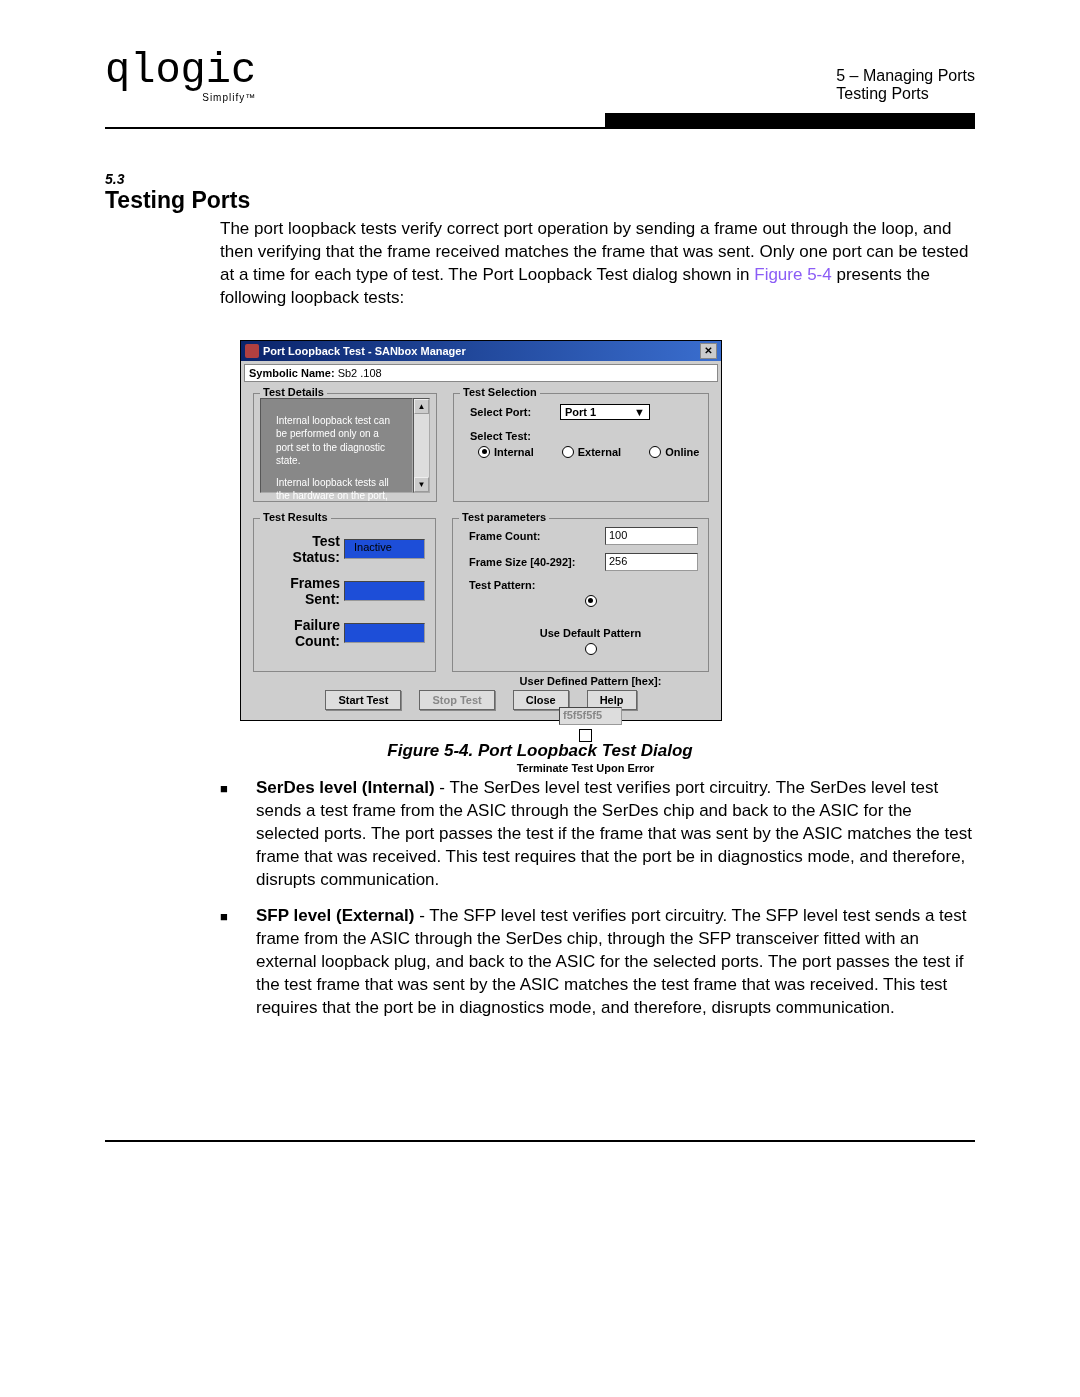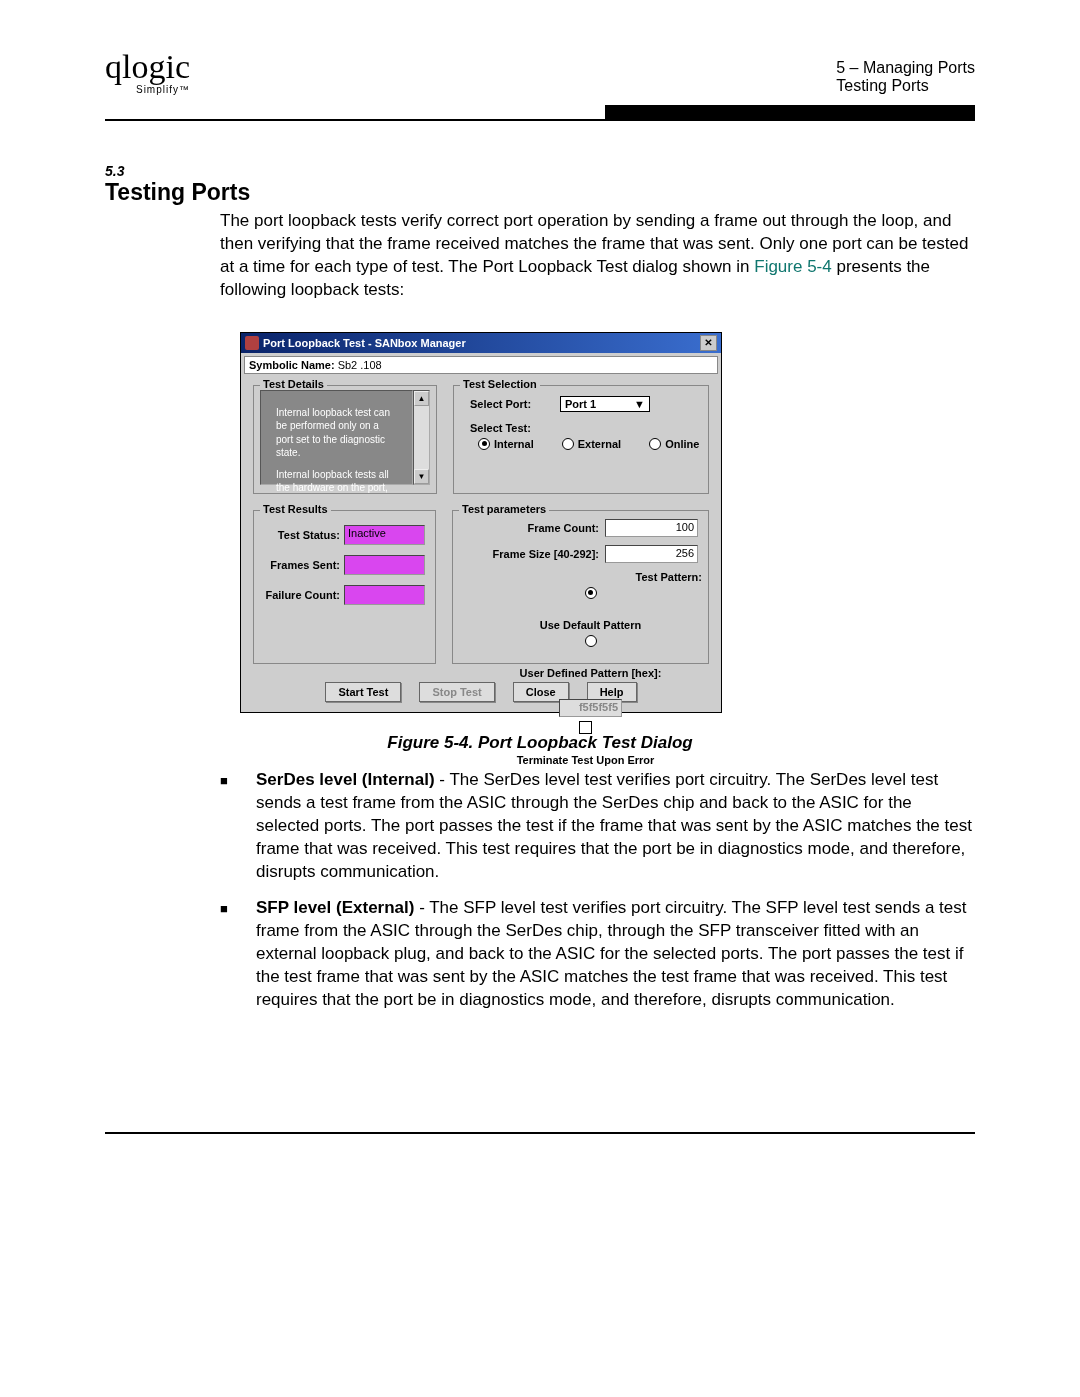--- a/index.html
+++ b/index.html
@@ -13,22 +13,22 @@
   width: 1080px;
   padding: 50px 105px 30px 105px;
   box-sizing: border-box;
 }
 .header-row {
   display: flex;
   justify-content: space-between;
   align-items: flex-end;
 }
 .logo {
-  font-family: Liberation Serif, serif;
-  font-size: 34px;
+  font-family: Liberation Mono, monospace;
+  font-size: 42px;
   line-height: 1;
 }
 .logo-sub {
   font-family: Arial, sans-serif;
   font-size: 10px;
   letter-spacing: 1px;
   text-align: right;
 }
 .header-text {
   text-align: left;
@@ -163,26 +163,26 @@
 }
 .radio-row { display: flex; gap: 28px; margin: 4px 0 0 18px; }
 .radio-item { display: flex; align-items: center; gap: 4px; font-weight: bold; font-size: 11px; }
 .radio {
   width: 10px; height: 10px; border-radius: 50%; border: 1px solid #000; background: #fff;
   display: flex; align-items: center; justify-content: center;
 }
 .radio.checked::after { content: ''; width: 5px; height: 5px; background: #000; border-radius: 50%; }
 .test-results { width: 170px; height: 140px; }
 .res-row { display: flex; align-items: center; margin: 10px 4px; gap: 4px; }
-.res-label { font-weight: bold; font-size: 11px; width: 76px; text-align: right; }
+.res-label { font-weight: bold; font-size: 14px; width: 76px; text-align: right; }
 .res-field {
-  flex: 1; background: #d946ef; border: 1px inset #999; height: 16px;
-  padding: 1px 3px; font-size: 11px;
-}
-.test-params { flex: 1; height: 140px; text-align: right; }
+  flex: 1; background: #1d4ed8; border: 1px inset #999; height: 16px;
+  padding: 1px 9px; font-size: 11px;
+}
+.test-params { flex: 1; height: 140px; }
 .param-row { display: flex; align-items: center; margin: 4px 4px 8px 10px; gap: 6px; }
 .param-label { font-weight: bold; font-size: 11px; width: 130px; }
 .param-input {
   width: 85px; background: #fff; border: 1px inset #999; height: 14px;
   padding: 1px 3px; font-size: 11px;
 }
 .param-input.disabled { background: #ddd; color: #888; }
 .pattern-section { margin-left: 10px; }
 .pattern-title { font-weight: bold; font-size: 11px; }
 .pattern-opt { display: flex; align-items: center; gap: 20px; margin: 4px 0 4px 10px; font-weight: bold; font-size: 11px; flex-direction: column; }
@@ -230,21 +230,21 @@
   border: none;
   border-top: 2px solid #000;
   margin-top: 120px;
 }
 .footer-row {
   display: flex;
   justify-content: space-between;
   font-size: 15px;
   margin-top: 6px;
 }
-.link { color: #0f766e; }
+.link { color: #8b5cf6; }
 </style>
 </head>
 <body>
 
 <div class="page">
   <div class="header-row">
     <div>
       <div class="logo">qlogic</div>
       <div class="logo-sub">Simplify™</div>
     </div>

